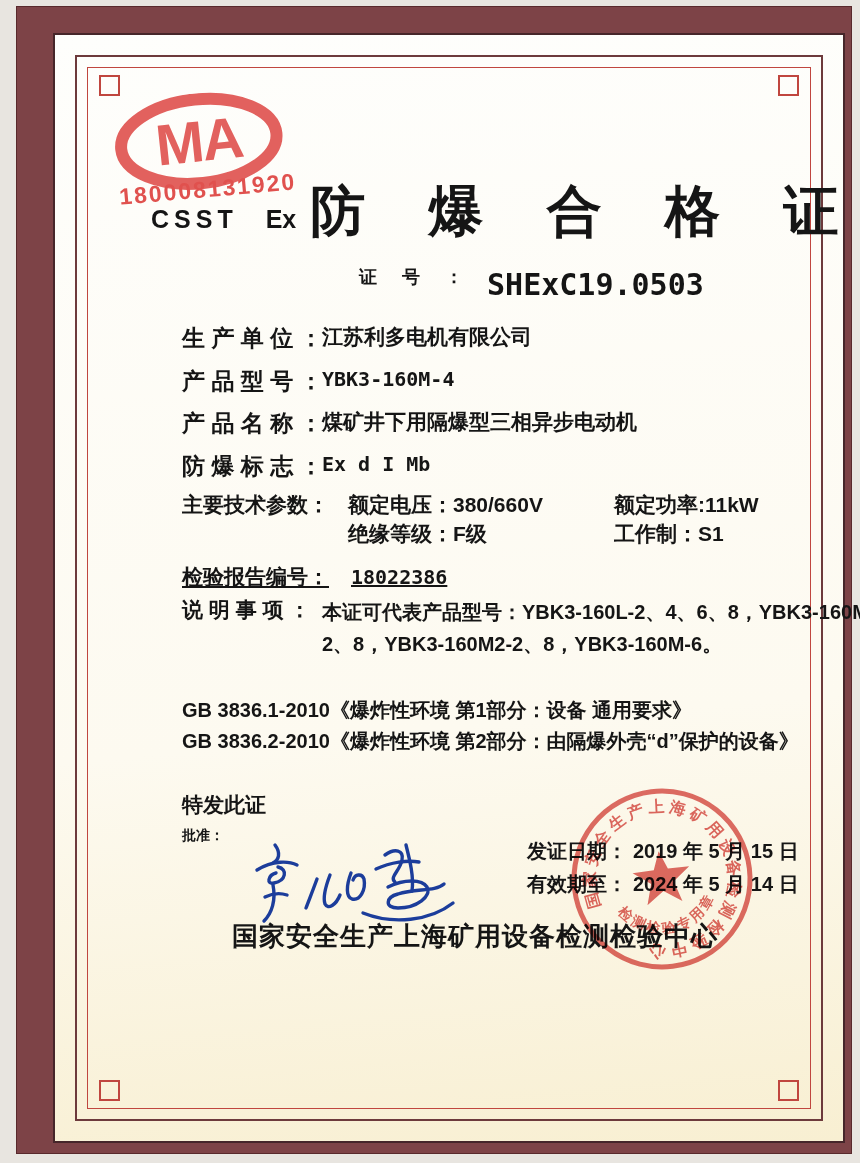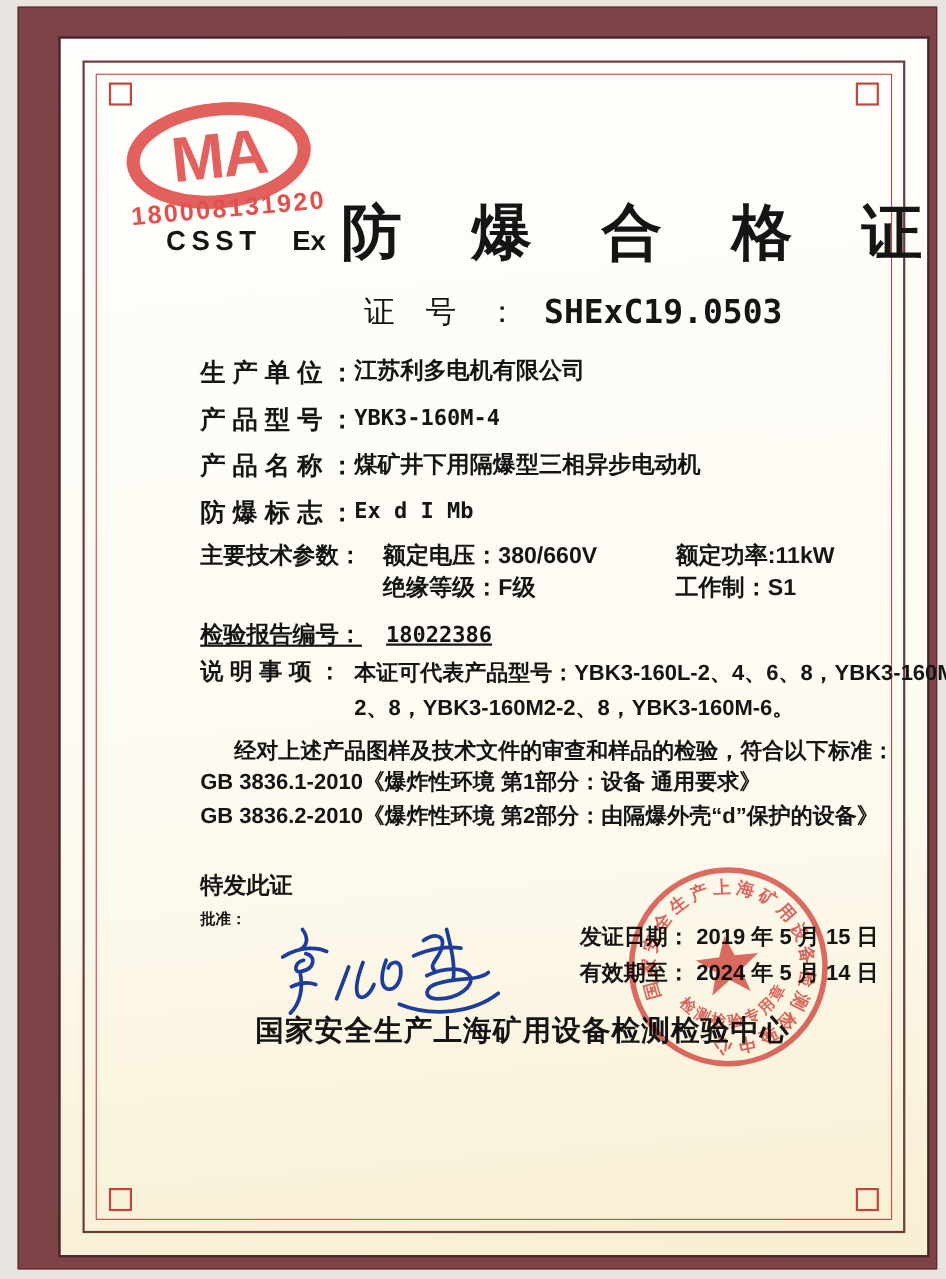--- a/index.html
+++ b/index.html
@@ -41,21 +41,21 @@
     left:64px;top:141px;transform:rotate(-5deg);
     color:#e0514e;font-weight:bold;font-size:23px;letter-spacing:2px;
   }
 
   .title-row{left:96px;top:146px;display:flex;align-items:flex-end;gap:14px;white-space:nowrap;}
   .title-prefix{font-size:25px;font-weight:bold;letter-spacing:5px;padding-bottom:8px;}
   .title-ex{font-size:25px;font-weight:bold;padding-bottom:8px;margin-left:14px;}
   .title-main{font-size:55px;font-weight:bold;letter-spacing:24px;line-height:1.1;white-space:nowrap;}
 
   .certno-row{left:276px;top:230px;display:flex;align-items:flex-start;gap:14px;white-space:nowrap;}
-  .certno-label{font-size:28px;font-weight:normal;letter-spacing:10px;}
+  .certno-label{font-size:18px;font-weight:bold;letter-spacing:10px;margin-left:28px;}
   .certno-value{font-family:"DejaVu Sans Mono",monospace;font-size:30px;font-weight:bold;padding-top:2px;}
 
   .fields{left:127px;top:288px;width:600px;}
   .frow{display:flex;height:42.5px;align-items:flex-start;white-space:nowrap;}
   .frow .lab{width:140px;font-size:23px;font-weight:bold;flex:none;}
   .frow .val{font-size:21px;font-weight:bold;}
   .frow .val.mono{font-family:"DejaVu Sans Mono",monospace;font-size:20px;padding-top:1px;}
 
   .tech{left:127px;top:456px;display:grid;grid-template-columns:166px 266px auto;row-gap:1px;
         font-size:21px;font-weight:bold;white-space:nowrap;}
@@ -148,21 +148,20 @@
     </div>
 
     <div class="abs notes blk">
       <span class="lab">说 明 事 项 ：</span>
       <span class="body">
         <span style="display:block">本证可代表产品型号：YBK3-160L-2、4、6、8，YBK3-160M1-</span>
         <span style="display:block">2、8，YBK3-160M2-2、8，YBK3-160M-6。</span>
       </span>
     </div>
 
-    <div class="abs intro blk">经对上述产品图样及技术文件的审查和样品的检验，符合以下标准：</div>
     <div class="abs std1 blk">GB 3836.1-2010《爆炸性环境 第1部分：设备  通用要求》</div>
     <div class="abs std2 blk">GB 3836.2-2010《爆炸性环境 第2部分：由隔爆外壳“d”保护的设备》</div>
 
     <div class="abs grant blk">特发此证</div>
     <div class="abs approve blk">批准：</div>
 
     <svg class="abs sig-svg" width="225" height="100" viewBox="0 0 225 100">
       <g fill="none" stroke="#1c3d9b" stroke-width="3.4" stroke-linecap="round" stroke-linejoin="round">
         <path d="M30,12 C36,20 34,27 28,30"></path>
         <path d="M12,37 C28,27 44,28 52,32"></path>

